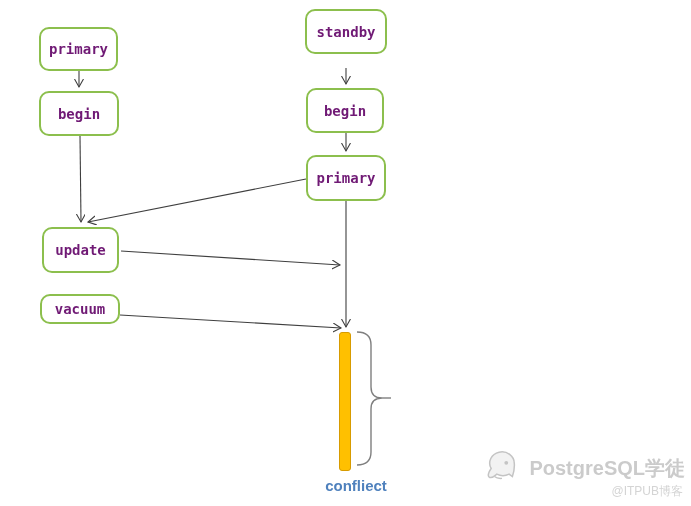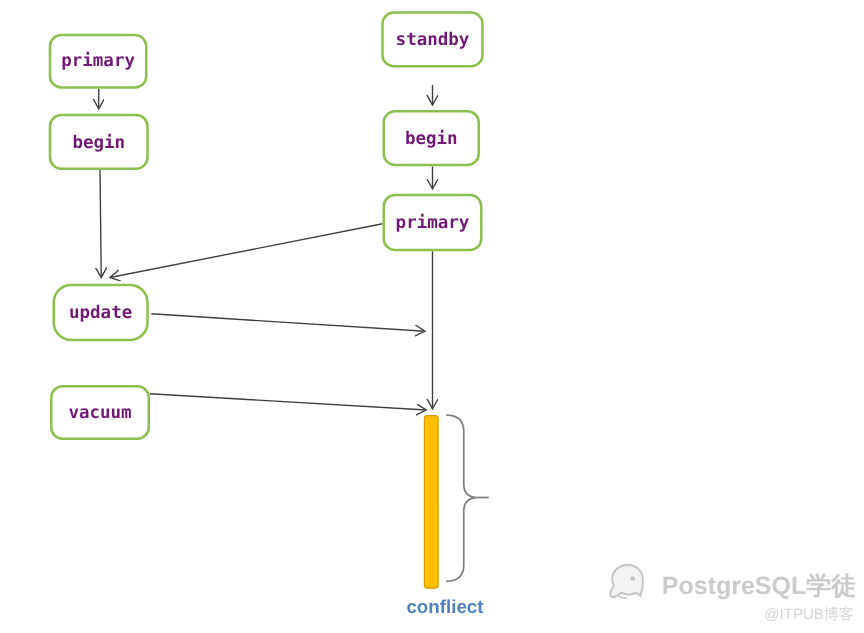--- a/index.html
+++ b/index.html
@@ -26,22 +26,22 @@
     display: flex;
     align-items: center;
     justify-content: center;
     font-family: "DejaVu Sans Mono", monospace;
     font-size: 14px;
     font-weight: 600;
     color: #701a75;
   }
   .node-primary    { left: 39px;  top: 27px;  width: 79px; height: 44px; }
   .node-begin-l    { left: 39px;  top: 91px;  width: 80px; height: 45px; }
-  .node-update     { left: 42px;  top: 227px; width: 77px; height: 46px; border-radius: 15px; }
-  .node-vacuum     { left: 40px;  top: 308px; width: 80px; height: 44px; text-align: right; }
+  .node-update     { left: 42px;  top: 227px; width: 77px; height: 46px; }
+  .node-vacuum     { left: 40px;  top: 294px; width: 80px; height: 30px; text-align: right; }
   .node-standby    { left: 305px; top: 9px;  width: 82px; height: 45px; }
   .node-begin-r    { left: 306px; top: 88px;  width: 78px; height: 45px; }
   .node-select     { left: 306px; top: 155px; width: 80px; height: 46px; }
   .conflict-bar {
     position: absolute;
     left: 339px; top: 332px;
     width: 12px; height: 139px;
     background: #ffc000;
     border: 1px solid #d79b00;
     border-radius: 3px;

